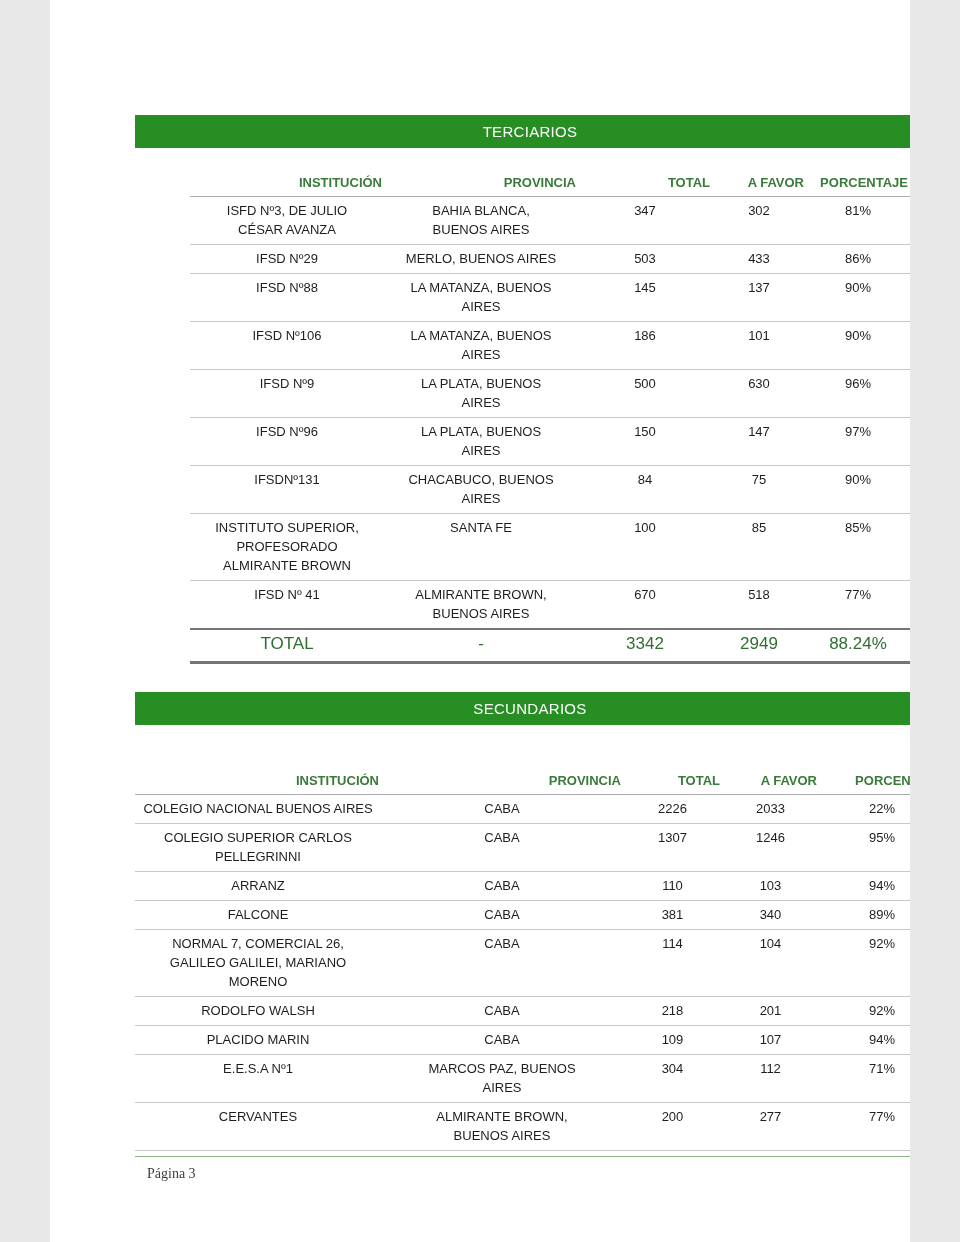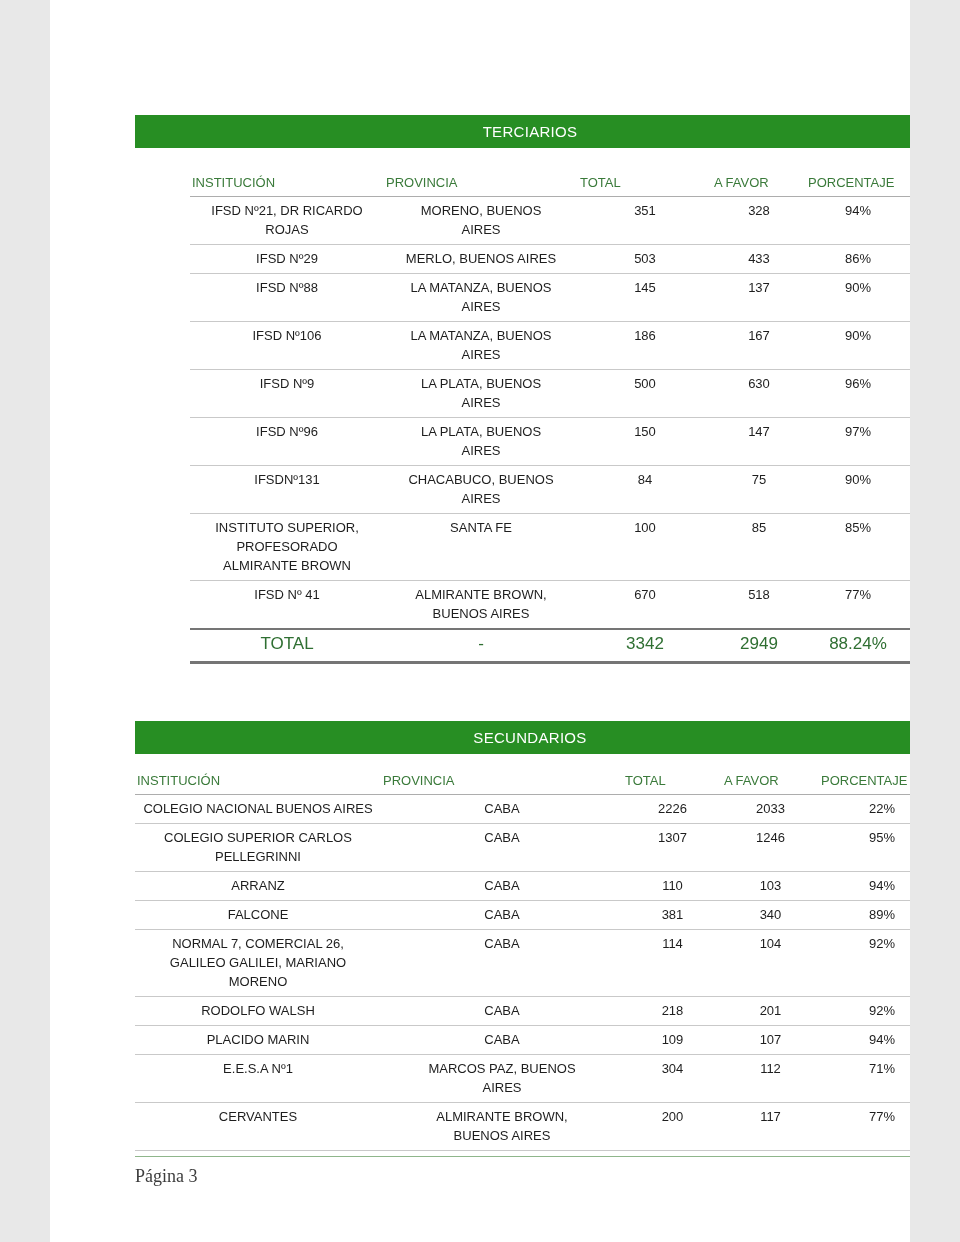--- a/index.html
+++ b/index.html
@@ -23,38 +23,38 @@
     overflow:hidden;
   }
   .banner{
     position:absolute;left:85px;width:790px;height:33px;
     background:var(--banner-green);
     color:#ffffff;
     display:flex;align-items:center;justify-content:center;
     font-size:15px;letter-spacing:.3px;
   }
   #banner-terciarios{top:115px;}
-  #banner-secundarios{top:721px;}
+  #banner-secundarios{top:692px;}
 
   table.datatable{
     position:absolute;
     border-collapse:collapse;
     table-layout:fixed;
     font-size:13px;
     color:var(--body-text);
   }
   #table-terciarios{left:140px;top:170px;width:700px;}
   #table-secundarios{left:85px;top:768px;width:790px;}
 
   .datatable th{
-    font-weight:normal;
+    font-weight:bold;
     color:var(--header-green);
     padding:5px 2px 6px;
     border-bottom:1px solid var(--header-line);
-    text-align:left;
+    text-align:right;
     vertical-align:bottom;
   }
   .datatable td{
     text-align:center;
     vertical-align:top;
     padding:4px 4px 5px;
     border-bottom:1px solid var(--row-line);
     line-height:19px;
   }
   .datatable td .inner{display:inline-block;}
@@ -84,23 +84,23 @@
     padding:3px 0 6px;
     border-top:2px solid var(--total-line);
     border-bottom:3px solid var(--total-line);
   }
 
   .page-footer{
     position:absolute;left:85px;top:1156px;width:790px;
     border-top:1px solid var(--footer-line);
   }
   .page-footer .footer-text{
-    margin:9px 0 0 0;
+    margin:9px 0 0 12px;
     font-family:"Liberation Serif",serif;
-    font-size:18px;
+    font-size:14px;
     color:var(--footer-text);
   }
 </style>
 </head>
 <body>
 
 <div class="page">
 
   <div class="banner" id="banner-terciarios">
     <span>TERCIARIOS</span>
@@ -111,45 +111,45 @@
         <tr>
           <th>INSTITUCIÓN</th>
           <th>PROVINCIA</th>
           <th>TOTAL</th>
           <th>A FAVOR</th>
           <th>PORCENTAJE</th>
         </tr>
       </thead>
       <tbody>
         <tr>
-          <td><span class="inner">IFSD Nº21, DR RICARDO ROJAS</span></td>
-          <td><span class="inner">MORENO, BUENOS AIRES</span></td>
-          <td><span class="inner">351</span></td>
-          <td><span class="inner">328</span></td>
-          <td><span class="inner">94%</span></td>
+          <td><span class="inner">ISFD Nº3, DE JULIO CÉSAR AVANZA</span></td>
+          <td><span class="inner">BAHIA BLANCA, BUENOS AIRES</span></td>
+          <td><span class="inner">347</span></td>
+          <td><span class="inner">302</span></td>
+          <td><span class="inner">81%</span></td>
         </tr>
         <tr>
           <td><span class="inner">IFSD Nº29</span></td>
           <td><span class="inner">MERLO, BUENOS AIRES</span></td>
           <td><span class="inner">503</span></td>
           <td><span class="inner">433</span></td>
           <td><span class="inner">86%</span></td>
         </tr>
         <tr>
           <td><span class="inner">IFSD Nº88</span></td>
           <td><span class="inner">LA MATANZA, BUENOS AIRES</span></td>
           <td><span class="inner">145</span></td>
           <td><span class="inner">137</span></td>
           <td><span class="inner">90%</span></td>
         </tr>
         <tr>
           <td><span class="inner">IFSD Nº106</span></td>
           <td><span class="inner">LA MATANZA, BUENOS AIRES</span></td>
           <td><span class="inner">186</span></td>
-          <td><span class="inner">167</span></td>
+          <td><span class="inner">101</span></td>
           <td><span class="inner">90%</span></td>
         </tr>
         <tr>
           <td><span class="inner">IFSD Nº9</span></td>
           <td><span class="inner">LA PLATA, BUENOS AIRES</span></td>
           <td><span class="inner">500</span></td>
           <td><span class="inner">630</span></td>
           <td><span class="inner">96%</span></td>
         </tr>
         <tr>
@@ -258,21 +258,21 @@
           <td><span class="inner">E.E.S.A Nº1</span></td>
           <td><span class="inner">MARCOS PAZ, BUENOS AIRES</span></td>
           <td><span class="inner">304</span></td>
           <td><span class="inner">112</span></td>
           <td><span class="inner">71%</span></td>
         </tr>
         <tr>
           <td><span class="inner">CERVANTES</span></td>
           <td><span class="inner">ALMIRANTE BROWN, BUENOS AIRES</span></td>
           <td><span class="inner">200</span></td>
-          <td><span class="inner">117</span></td>
+          <td><span class="inner">277</span></td>
           <td><span class="inner">77%</span></td>
         </tr>
       </tbody>
     </table>
 
   <div class="page-footer">
     <p class="footer-text">Página 3</p>
   </div>
 
 </div>

